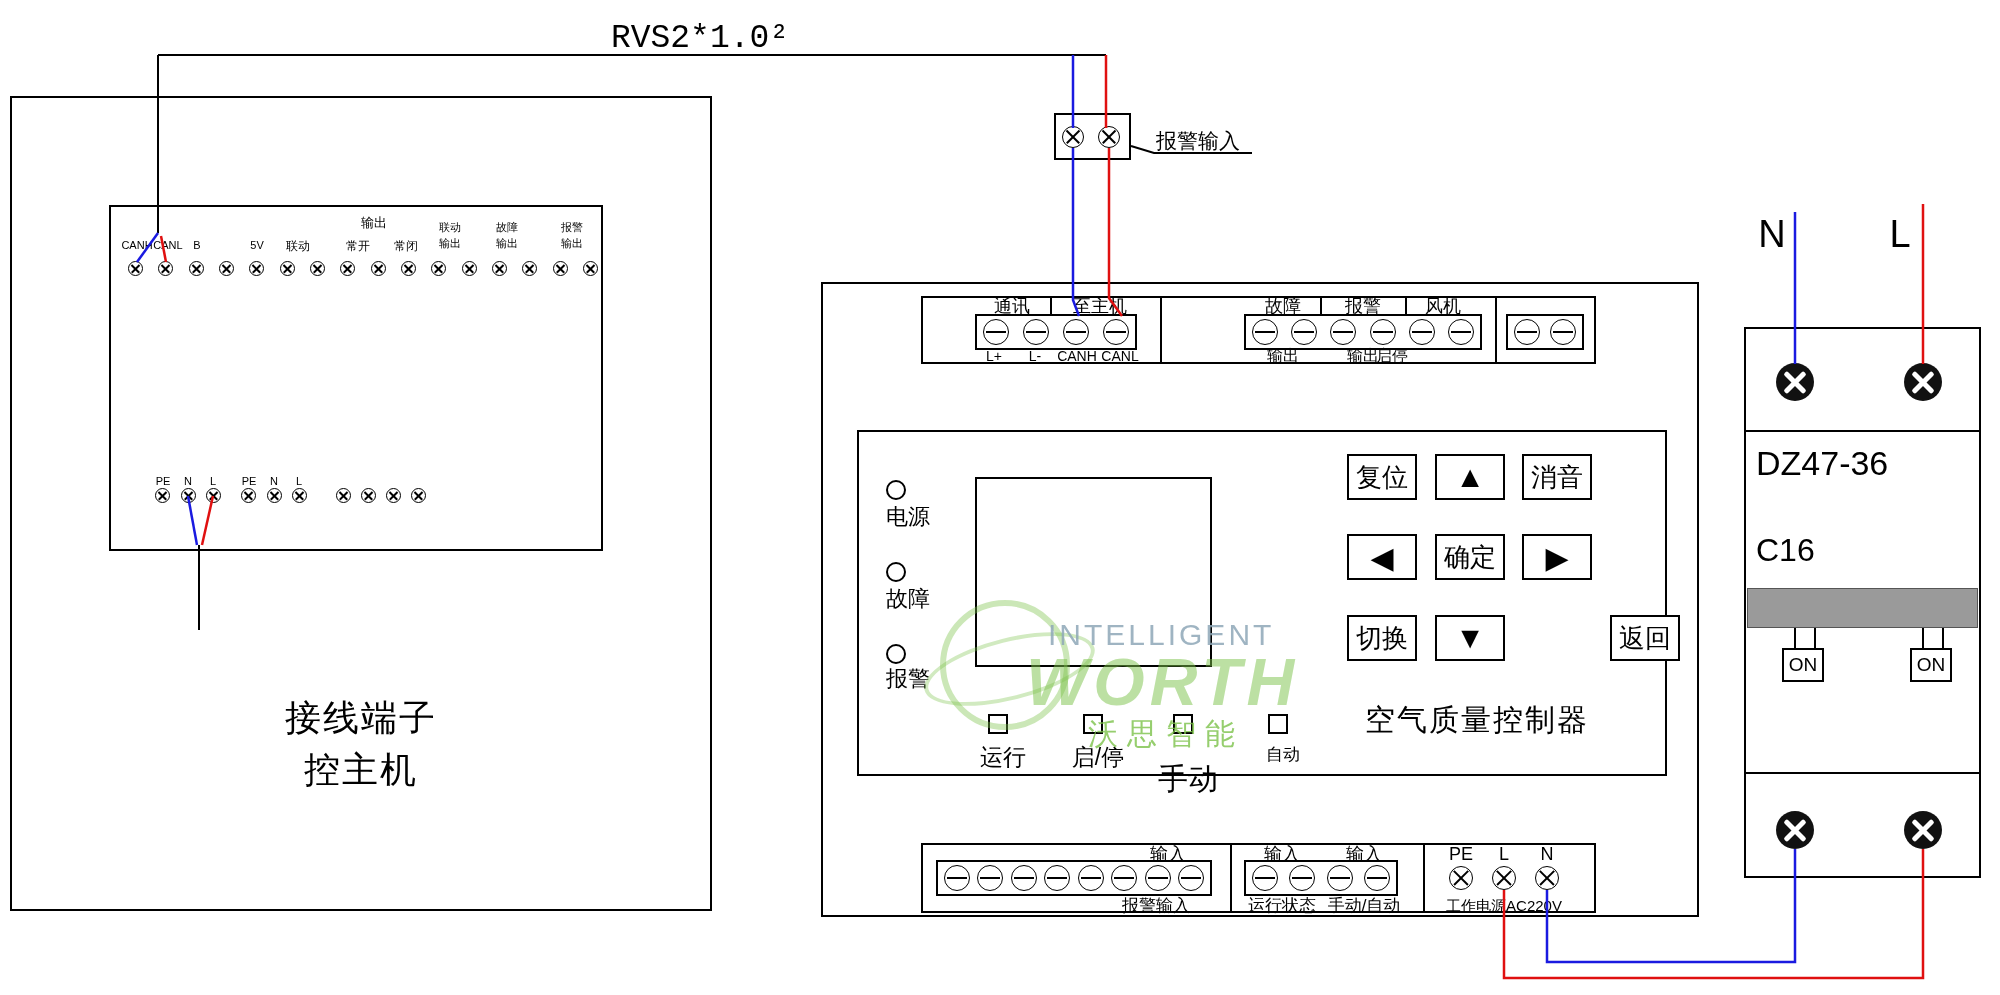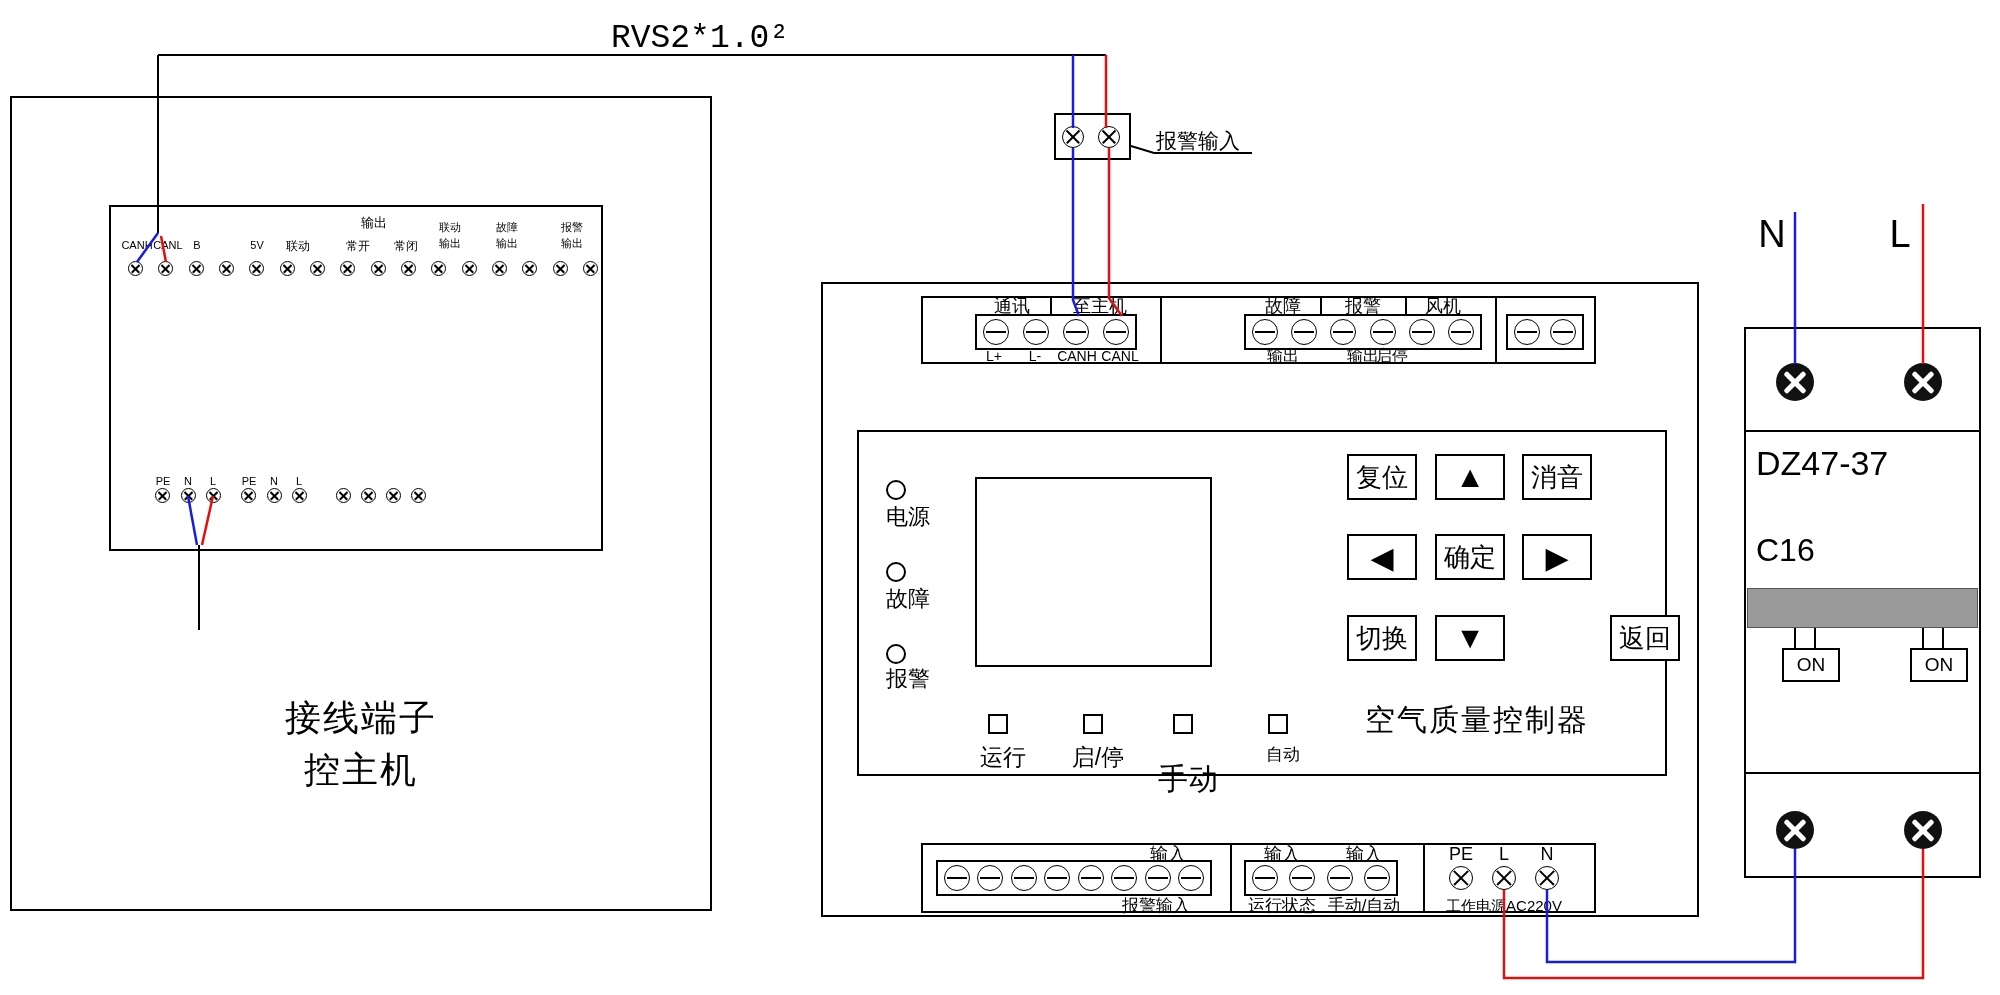--- a/index.html
+++ b/index.html
@@ -26,21 +26,21 @@
   .ph::before{transform:rotate(45deg)}
   .ph::after{transform:rotate(-45deg)}
 
   .led{position:absolute;width:20px;height:20px;border:2px solid #000;border-radius:50%;background:#fff}
   .chk{position:absolute;width:20px;height:20px;border:2px solid #000;background:#fff}
   .btn{position:absolute;width:70px;height:46px;border:2.5px solid #000;background:#fff;display:flex;align-items:center;justify-content:center;font-size:26px}
   .btn.arrow{font-size:30px;font-weight:bold}
 
   .bar{position:absolute;background:var(--bar-gray,#9a9a9a);border:1px solid #555}
   .stem{position:absolute;width:22px;height:22px;border:2px solid #000;border-top:none;background:#fff}
-  .onbox{position:absolute;width:58px;height:34px;border:2px solid #000;background:#fff;display:flex;align-items:center;justify-content:center;font-size:19px}
+  .onbox{position:absolute;width:42px;height:34px;border:2px solid #000;background:#fff;display:flex;align-items:center;justify-content:center;font-size:19px}
 
   svg.wires{position:absolute;left:0;top:0;z-index:6;pointer-events:none}
   svg.wires path{fill:none;stroke-linecap:butt}
   .w-black{stroke:#000;stroke-width:2}
   .w-blue{stroke:var(--wire-blue,#1a1ae0);stroke-width:2.5}
   .w-red{stroke:var(--wire-red,#e01010);stroke-width:2.5}
 
   #watermark{position:absolute;left:940px;top:590px;width:380px;height:175px;z-index:4;pointer-events:none}
   .wm-globe{position:absolute;left:0;top:10px;width:130px;height:130px;border:6px solid var(--wm-green,#7cc24a);border-radius:50%;opacity:.4}
   .wm-swoosh{position:absolute;left:-18px;top:48px;width:175px;height:62px;border:4px solid var(--wm-green,#7cc24a);border-radius:50%;transform:rotate(-14deg);opacity:.35}
@@ -177,20 +177,27 @@
 
   <div class="led" style="left:886px;top:480px"></div>
   <div class="lbl" style="left:908px;top:506px;font-size:22px">电源</div>
   <div class="led" style="left:886px;top:562px"></div>
   <div class="lbl" style="left:908px;top:588px;font-size:22px">故障</div>
   <div class="led" style="left:886px;top:644px"></div>
   <div class="lbl" style="left:908px;top:668px;font-size:22px">报警</div>
 
   <div class="box" style="left:975px;top:477px;width:237px;height:190px"></div>
 
+  <div id="watermark">
+    <div class="wm-globe"></div>
+    <div class="wm-swoosh"></div>
+    <div class="wm-intelligent">INTELLIGENT</div>
+    <div class="wm-worth">WORTH</div>
+    <div class="wm-cn">沃思智能</div>
+  </div>
 
   <div class="btn" style="left:1347px;top:454px">复位</div>
   <div class="btn arrow" style="left:1435px;top:454px">▲</div>
   <div class="btn" style="left:1522px;top:454px">消音</div>
   <div class="btn arrow" style="left:1347px;top:534px">◀</div>
   <div class="btn" style="left:1435px;top:534px">确定</div>
   <div class="btn arrow" style="left:1522px;top:534px">▶</div>
   <div class="btn" style="left:1347px;top:615px">切换</div>
   <div class="btn arrow" style="left:1435px;top:615px">▼</div>
   <div class="btn" style="left:1610px;top:615px">返回</div>
@@ -245,21 +252,21 @@
   <div class="lbl" style="left:1504px;top:898px;font-size:15px">工作电源AC220V</div>
 
   <div class="box" style="left:1744px;top:327px;width:237px;height:551px"></div>
   <div class="lbl" style="left:1772px;top:215px;font-size:38px">N</div>
   <div class="lbl" style="left:1900px;top:215px;font-size:38px">L</div>
 
   <div class="ph" style="left:1776px;top:363px"></div>
   <div class="ph" style="left:1904px;top:363px"></div>
   <div class="hline" style="left:1744px;top:430px;width:237px"></div>
 
-  <div class="lbl-l" style="left:1756px;top:446px;font-size:34px">DZ47-37</div>
+  <div class="lbl-l" style="left:1756px;top:446px;font-size:34px">DZ47-36</div>
   <div class="lbl-l" style="left:1756px;top:534px;font-size:32px">C16</div>
 
   <div class="bar" style="left:1747px;top:588px;width:231px;height:40px"></div>
   <div class="stem" style="left:1794px;top:628px"></div>
   <div class="stem" style="left:1922px;top:628px"></div>
   <div class="onbox" style="left:1782px;top:648px">ON</div>
   <div class="onbox" style="left:1910px;top:648px">ON</div>
 
   <div class="hline" style="left:1744px;top:772px;width:237px"></div>
   <div class="ph" style="left:1776px;top:811px"></div>

